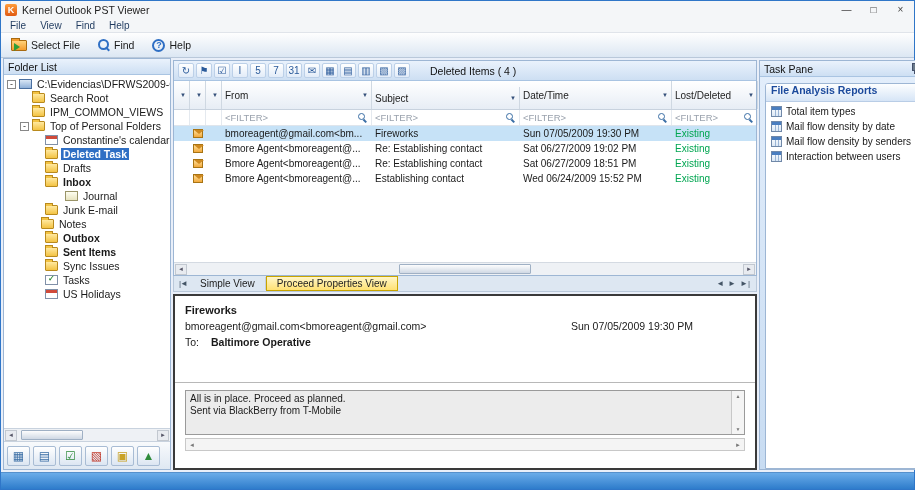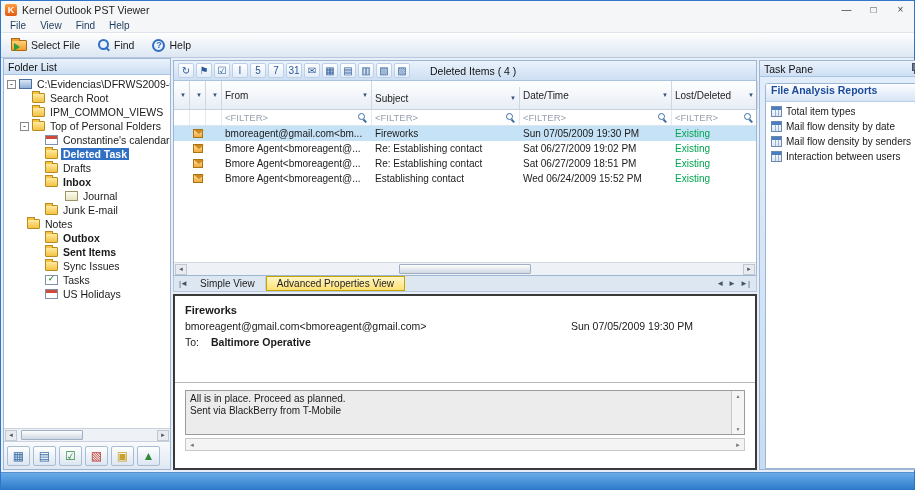--- a/index.html
+++ b/index.html
@@ -207,21 +207,21 @@
           <div class="tree-item" style="padding-left: 29px; margin-left: 20px;">
             <span class="expand-spacer"></span>
             <span class="tree-ico ico-journal"></span>
             <span class="tree-label">Journal</span>
           </div>
           <div class="tree-item" style="padding-left: 29px;">
             <span class="expand-spacer"></span>
             <span class="tree-ico ico-folder"></span>
             <span class="tree-label">Junk E-mail</span>
           </div>
-          <div class="tree-item" style="padding-left: 11px;">
+          <div class="tree-item" style="padding-left: 25px;">
             <span class="expand-spacer"></span>
             <span class="tree-ico ico-folder"></span>
             <span class="tree-label">Notes</span>
           </div>
           <div class="tree-item bold" style="padding-left: 29px;">
             <span class="expand-spacer"></span>
             <span class="tree-ico ico-folder"></span>
             <span class="tree-label">Outbox</span>
           </div>
           <div class="tree-item bold" style="padding-left: 29px;">
@@ -396,21 +396,21 @@
           <span class="scroll-track">
               <span class="ls-thumb"></span>
             </span>
           <span class="scroll-arrow">►</span>
         </div>
       </div>
 
       <div class="tabs-row">
         <span class="tab-nav">|◄</span>
         <span class="tab">Simple View</span>
-        <span class="tab active">Advanced Properties View</span>
+        <span class="tab active">Proceed Properties View</span>
         <span class="tab-nav-right">
           <span>◄</span>
           <span>►</span>
           <span>►|</span>
         </span>
       </div>
 
       <div class="preview">
         <div class="pv-subject">Fireworks</div>
         <div class="pv-fromline">

